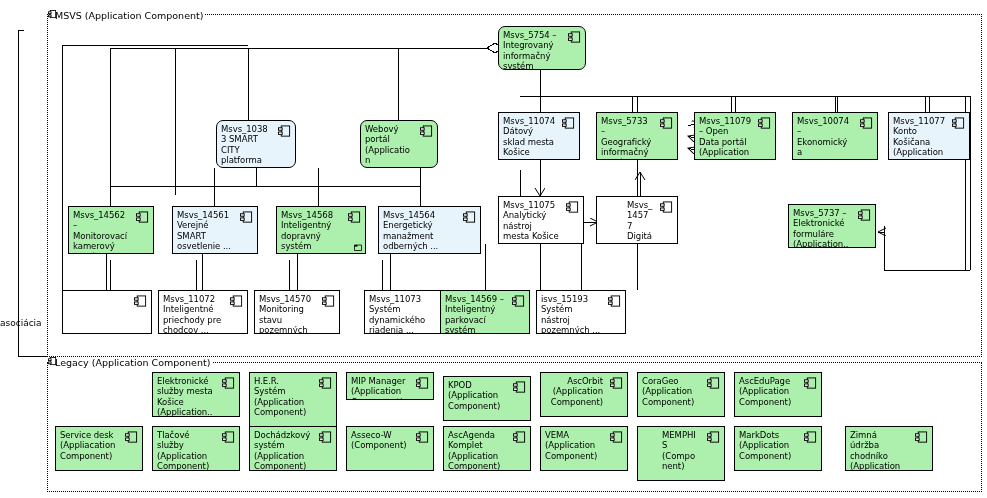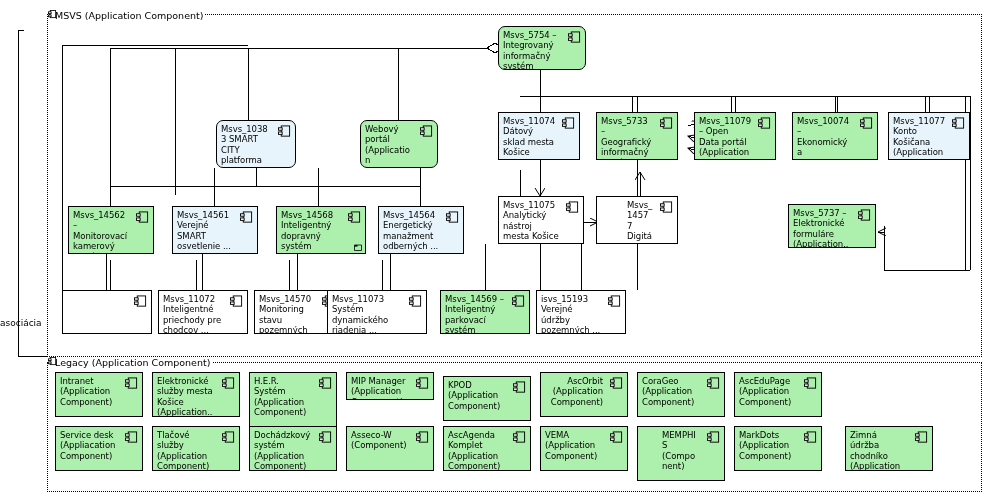--- a/index.html
+++ b/index.html
@@ -319,21 +319,21 @@
       </svg>
     <svg class="nested-glyph" viewBox="0 0 8 8">
         <path d="M0.5,2 h7 v5.5 h-7 z" fill="none" stroke="#000" stroke-width="0.8"></path>
         <path d="M0.5,2 h3 v1.6 h-3 z" fill="#000"></path>
       </svg>
     <svg class="corner-glyph" viewBox="0 0 8 9">
         <path d="M0.5,0.5 h5 l2,2 v6 h-7 z" fill="#fff" stroke="#000" stroke-width="0.8"></path>
       </svg>
   </div>
 
-  <div class="node blue" style="left:378px;top:206px;width:86px;height:48px;">
+  <div class="node blue" style="left:378px;top:206px;width:103px;height:48px;">
     <span class="label">Msvs_14564 Energetický manažment odberných ...</span>
     <svg class="uml-icon" viewBox="0 0 14 14">
         <rect x="3.5" y="1" width="9" height="11" fill="none" stroke="#000"></rect>
         <rect x="0.5" y="3" width="4" height="2.6" fill="#fff" stroke="#000"></rect>
         <rect x="0.5" y="7.5" width="4" height="2.6" fill="#fff" stroke="#000"></rect>
       </svg>
     <svg class="corner-glyph" viewBox="0 0 8 9">
         <path d="M0.5,0.5 h5 l2,2 v6 h-7 z" fill="#fff" stroke="#000" stroke-width="0.8"></path>
       </svg>
   </div>
@@ -402,21 +402,21 @@
     <svg class="uml-icon" viewBox="0 0 14 14">
         <rect x="3.5" y="1" width="9" height="11" fill="none" stroke="#000"></rect>
         <rect x="0.5" y="3" width="4" height="2.6" fill="#fff" stroke="#000"></rect>
         <rect x="0.5" y="7.5" width="4" height="2.6" fill="#fff" stroke="#000"></rect>
       </svg>
     <svg class="corner-glyph" viewBox="0 0 8 9">
         <path d="M0.5,0.5 h5 l2,2 v6 h-7 z" fill="#fff" stroke="#000" stroke-width="0.8"></path>
       </svg>
   </div>
 
-  <div class="node white" style="left:327px;top:290px;width:100px;height:44px;">
+  <div class="node white" style="left:364px;top:290px;width:100px;height:44px;">
     <span class="label">Msvs_11073 Systém dynamického riadenia ...</span>
     <svg class="uml-icon" viewBox="0 0 14 14">
         <rect x="3.5" y="1" width="9" height="11" fill="none" stroke="#000"></rect>
         <rect x="0.5" y="3" width="4" height="2.6" fill="#fff" stroke="#000"></rect>
         <rect x="0.5" y="7.5" width="4" height="2.6" fill="#fff" stroke="#000"></rect>
       </svg>
     <svg class="corner-glyph" viewBox="0 0 8 9">
         <path d="M0.5,0.5 h5 l2,2 v6 h-7 z" fill="#fff" stroke="#000" stroke-width="0.8"></path>
       </svg>
   </div>
@@ -427,36 +427,28 @@
         <rect x="3.5" y="1" width="9" height="11" fill="none" stroke="#000"></rect>
         <rect x="0.5" y="3" width="4" height="2.6" fill="#fff" stroke="#000"></rect>
         <rect x="0.5" y="7.5" width="4" height="2.6" fill="#fff" stroke="#000"></rect>
       </svg>
     <svg class="corner-glyph" viewBox="0 0 8 9">
         <path d="M0.5,0.5 h5 l2,2 v6 h-7 z" fill="#fff" stroke="#000" stroke-width="0.8"></path>
       </svg>
   </div>
 
   <div class="node white" style="left:536px;top:290px;width:90px;height:44px;">
-    <span class="label">isvs_15193 Verejné údržby pozemných ...</span>
-    <svg class="uml-icon" viewBox="0 0 14 14">
-        <rect x="3.5" y="1" width="9" height="11" fill="none" stroke="#000"></rect>
-        <rect x="0.5" y="3" width="4" height="2.6" fill="#fff" stroke="#000"></rect>
-        <rect x="0.5" y="7.5" width="4" height="2.6" fill="#fff" stroke="#000"></rect>
-      </svg>
-  </div>
-
-  <div class="node green" style="left:55px;top:372px;width:88px;height:45px;">
-    <span class="label">Intranet (Application Component)</span>
-    <svg class="uml-icon" viewBox="0 0 14 14">
-        <rect x="3.5" y="1" width="9" height="11" fill="none" stroke="#000"></rect>
-        <rect x="0.5" y="3" width="4" height="2.6" fill="#fff" stroke="#000"></rect>
-        <rect x="0.5" y="7.5" width="4" height="2.6" fill="#fff" stroke="#000"></rect>
-      </svg>
-  </div>
+    <span class="label">isvs_15193 Systém nástroj pozemných ...</span>
+    <svg class="uml-icon" viewBox="0 0 14 14">
+        <rect x="3.5" y="1" width="9" height="11" fill="none" stroke="#000"></rect>
+        <rect x="0.5" y="3" width="4" height="2.6" fill="#fff" stroke="#000"></rect>
+        <rect x="0.5" y="7.5" width="4" height="2.6" fill="#fff" stroke="#000"></rect>
+      </svg>
+  </div>
+
   <div class="node green" style="left:152px;top:372px;width:88px;height:45px;">
     <span class="label">Elektronické služby mesta Košice (Application...</span>
     <svg class="uml-icon" viewBox="0 0 14 14">
         <rect x="3.5" y="1" width="9" height="11" fill="none" stroke="#000"></rect>
         <rect x="0.5" y="3" width="4" height="2.6" fill="#fff" stroke="#000"></rect>
         <rect x="0.5" y="7.5" width="4" height="2.6" fill="#fff" stroke="#000"></rect>
       </svg>
   </div>
   <div class="node green" style="left:249px;top:372px;width:88px;height:58px;">
     <span class="label">H.E.R. Systém (Application Component)</span>

